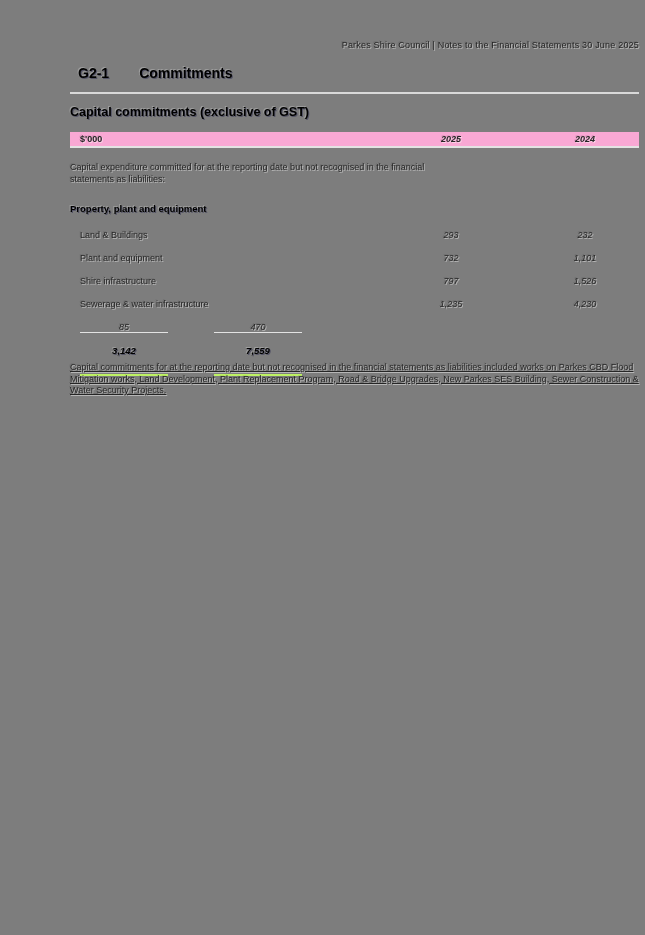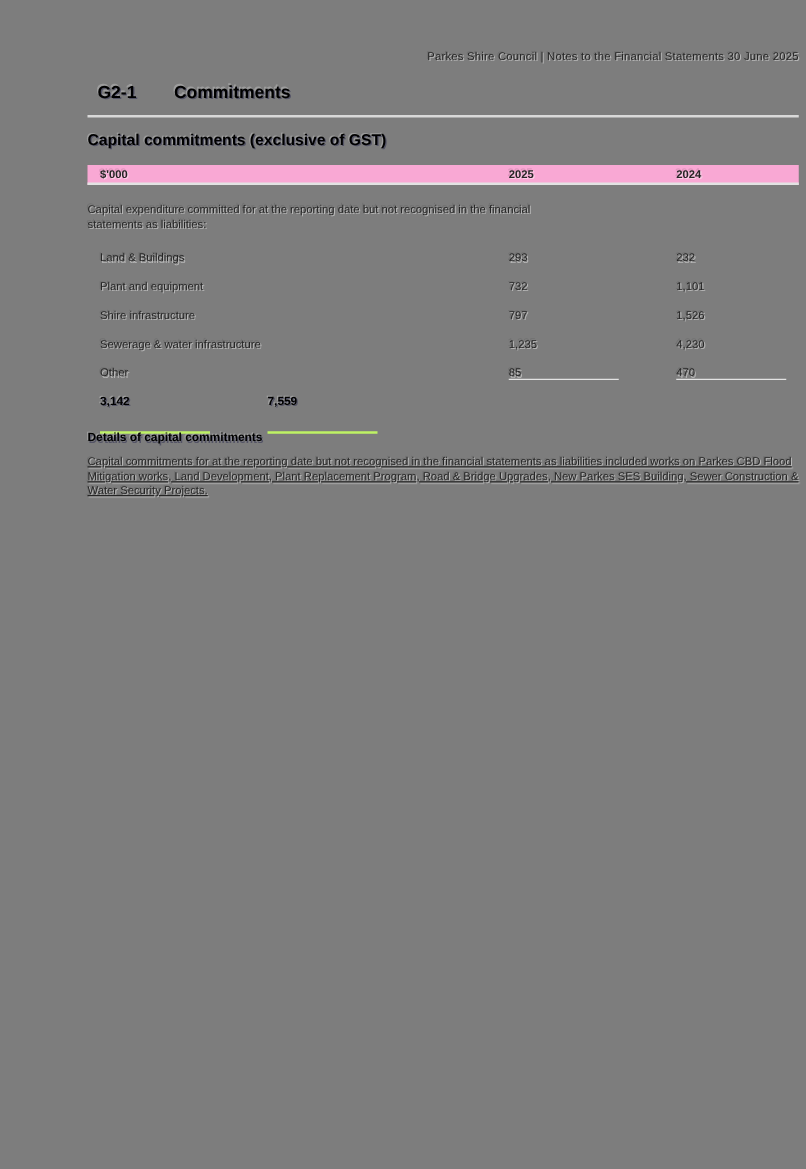--- a/index.html
+++ b/index.html
@@ -56,21 +56,21 @@
     height: 16px;
     background: #f9a8d4;
     border-bottom: 2px solid #e3e3e3;
     display: flex;
     align-items: center;
     font-size: 9px;
     font-weight: bold;
     padding: 0 2px 0 2px;
   }
   .thead .unit { flex: 1 1 auto; }
-  .col-num { width: 88px; text-align: left; }
+  .col-num { width: 88px; text-align: center; font-style: italic; }
   .col-gap { width: 14px; }
   .intro {
     margin-top: 13px;
     width: 362px;
     font-size: 9px;
     line-height: 12px;
   }
   .group-header {
     margin-top: 18px;
     font-size: 9.5px;
@@ -132,20 +132,21 @@
 
     <div class="thead emboss">
       <span class="unit">$'000</span>
       <span class="col-num">2025</span>
       <span class="col-gap"></span>
       <span class="col-num">2024</span>
     </div>
 
     <div class="intro emboss">Capital expenditure committed for at the reporting date but not recognised in the financial statements as liabilities:</div>
 
+    <div class="group-header blue">Property, plant and equipment</div>
 
     <div class="trow emboss">
       <span class="label">Land &amp; Buildings</span>
       <span class="col-num">293</span>
       <span class="col-gap"></span>
       <span class="col-num">232</span>
     </div>
 
     <div class="trow emboss">
       <span class="label">Plant and equipment</span>
@@ -162,31 +163,29 @@
     </div>
 
     <div class="trow emboss">
       <span class="label">Sewerage &amp; water infrastructure</span>
       <span class="col-num">1,235</span>
       <span class="col-gap"></span>
       <span class="col-num">4,230</span>
     </div>
 
     <div class="trow emboss last-row">
-      <span class="label">Other</span>
       <span class="col-num">85</span>
       <span class="col-gap"></span>
       <span class="col-num">470</span>
     </div>
 
     <div class="trow total blue">
       <span class="col-num">3,142</span>
       <span class="col-gap"></span>
       <span class="col-num">7,559</span>
     </div>
 
-    <div class="details-heading blue">Details of capital commitments</div>
     <div class="details-text emboss">Capital commitments for at the reporting date but not recognised in the financial statements as liabilities included works on Parkes CBD Flood Mitigation works, Land Development, Plant Replacement Program, Road &amp; Bridge Upgrades, New Parkes SES Building, Sewer Construction &amp; Water Security Projects.</div>
 
   </div>
 
   <div class="doc-footer">Page 181 of 236</div>
 </div>
 
 </body></html>

